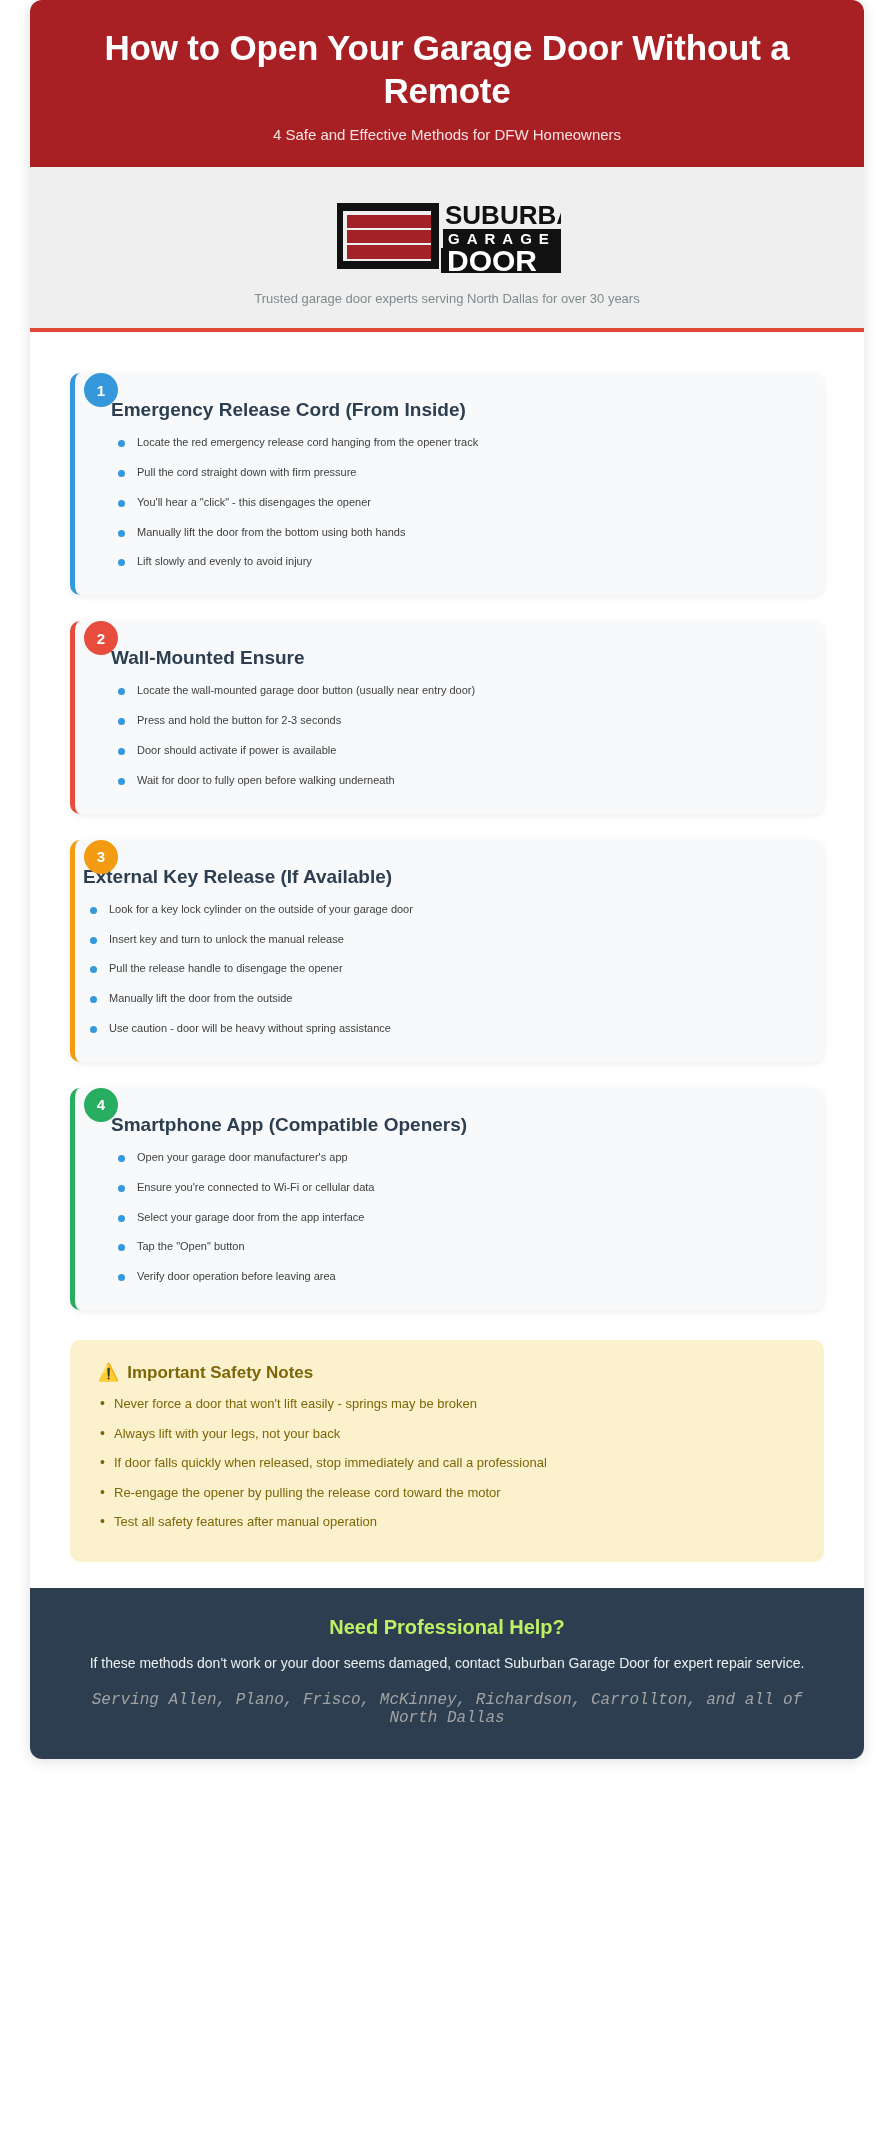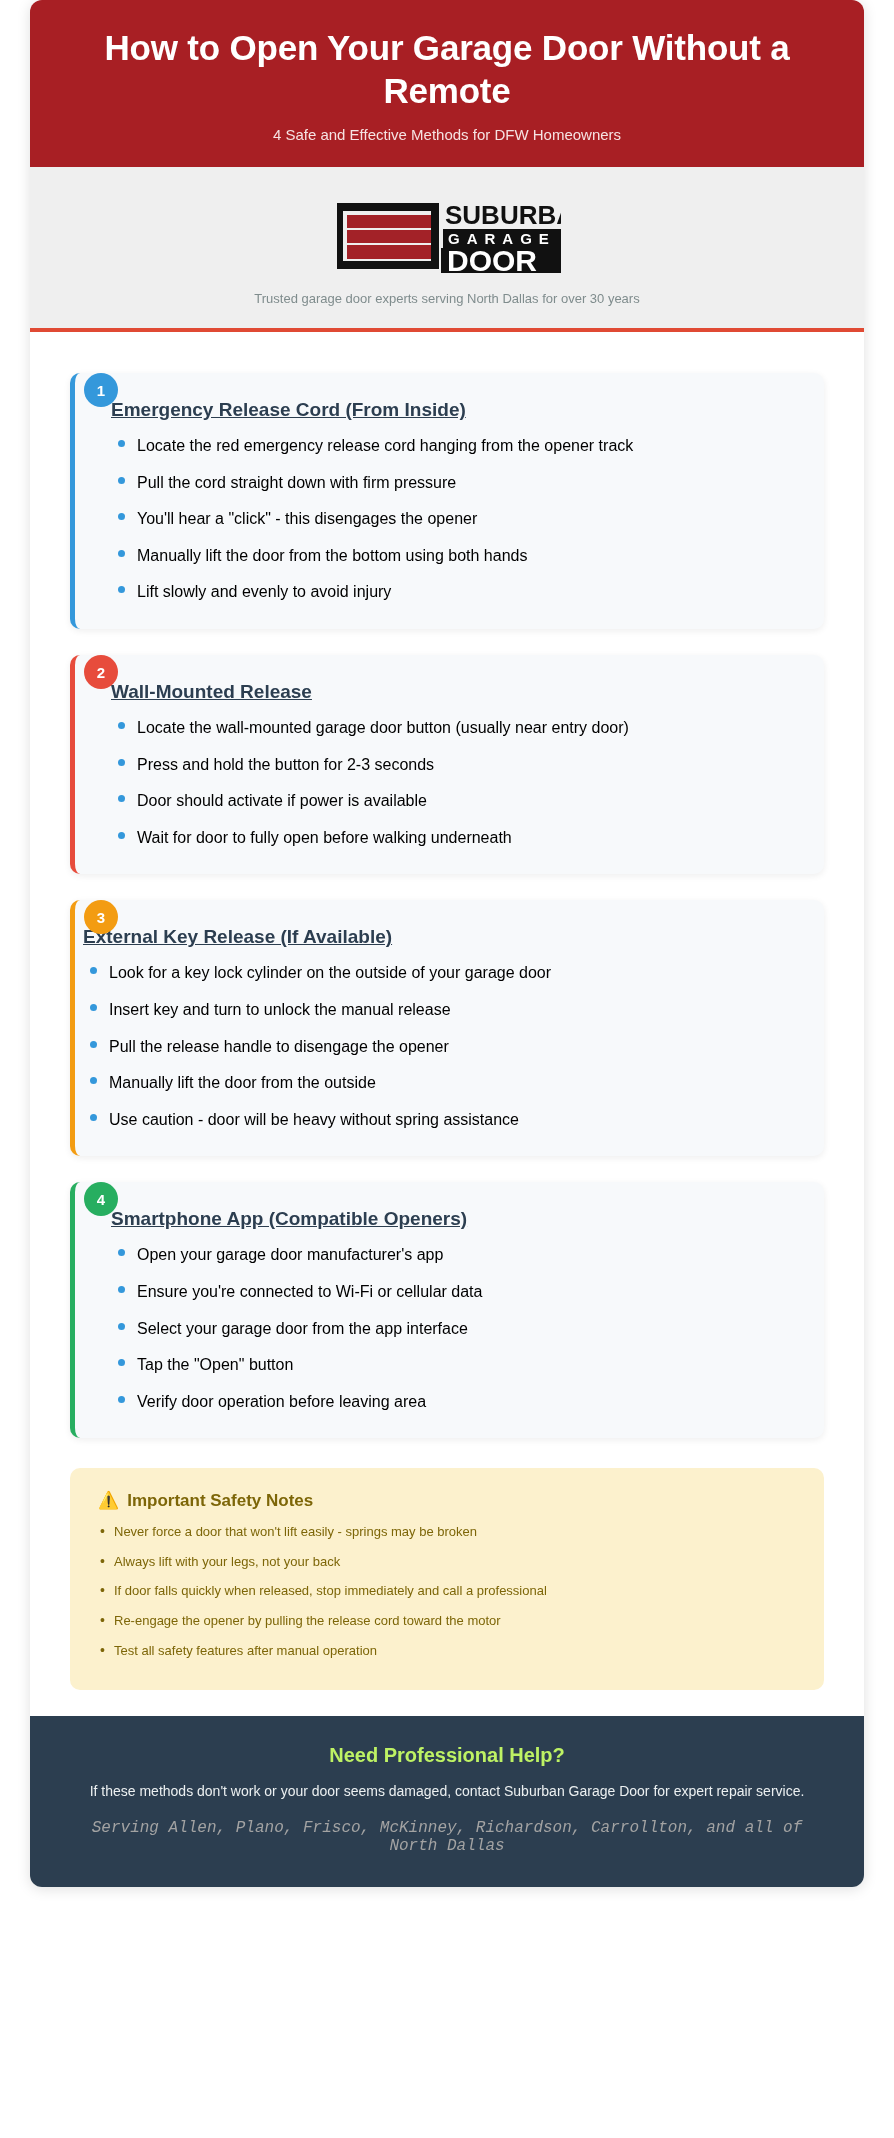--- a/index.html
+++ b/index.html
@@ -99,30 +99,29 @@
     border-radius: 10px;
     padding: 26px 28px 22px 36px;
     box-shadow: 0 2px 7px rgba(0,0,0,0.07);
   }
 
   .card h2 {
     color: #2c3e50;
     font-size: 19px;
     font-weight: bold;
     margin-bottom: 14px;
-    text-decoration: underline;
   }
 
   .steps { list-style: none; }
   .steps li {
     position: relative;
     padding-left: 26px;
     margin-bottom: 15px;
-    font-size: 16px;
-    color: #000000;
+    font-size: 11px;
+    color: #404040;
     line-height: 1.35;
   }
   .steps li:last-child { margin-bottom: 4px; }
   .steps li::before {
     content: "";
     position: absolute;
     left: 7px;
     top: 5px;
     width: 7px;
     height: 7px;
@@ -237,21 +236,21 @@
             <li>You'll hear a "click" - this disengages the opener</li>
             <li>Manually lift the door from the bottom using both hands</li>
             <li>Lift slowly and evenly to avoid injury</li>
           </ul>
         </div>
       </div>
 
       <div class="method">
         <div class="badge" style="background: rgb(231, 76, 60);">2</div>
         <div class="card" style="border-left-color: rgb(231, 76, 60);">
-          <h2>Wall-Mounted Release</h2>
+          <h2>Wall-Mounted Ensure</h2>
           <ul class="steps">
             <li>Locate the wall-mounted garage door button (usually near entry door)</li>
             <li>Press and hold the button for 2-3 seconds</li>
             <li>Door should activate if power is available</li>
             <li>Wait for door to fully open before walking underneath</li>
           </ul>
         </div>
       </div>
 
       <div class="method">

